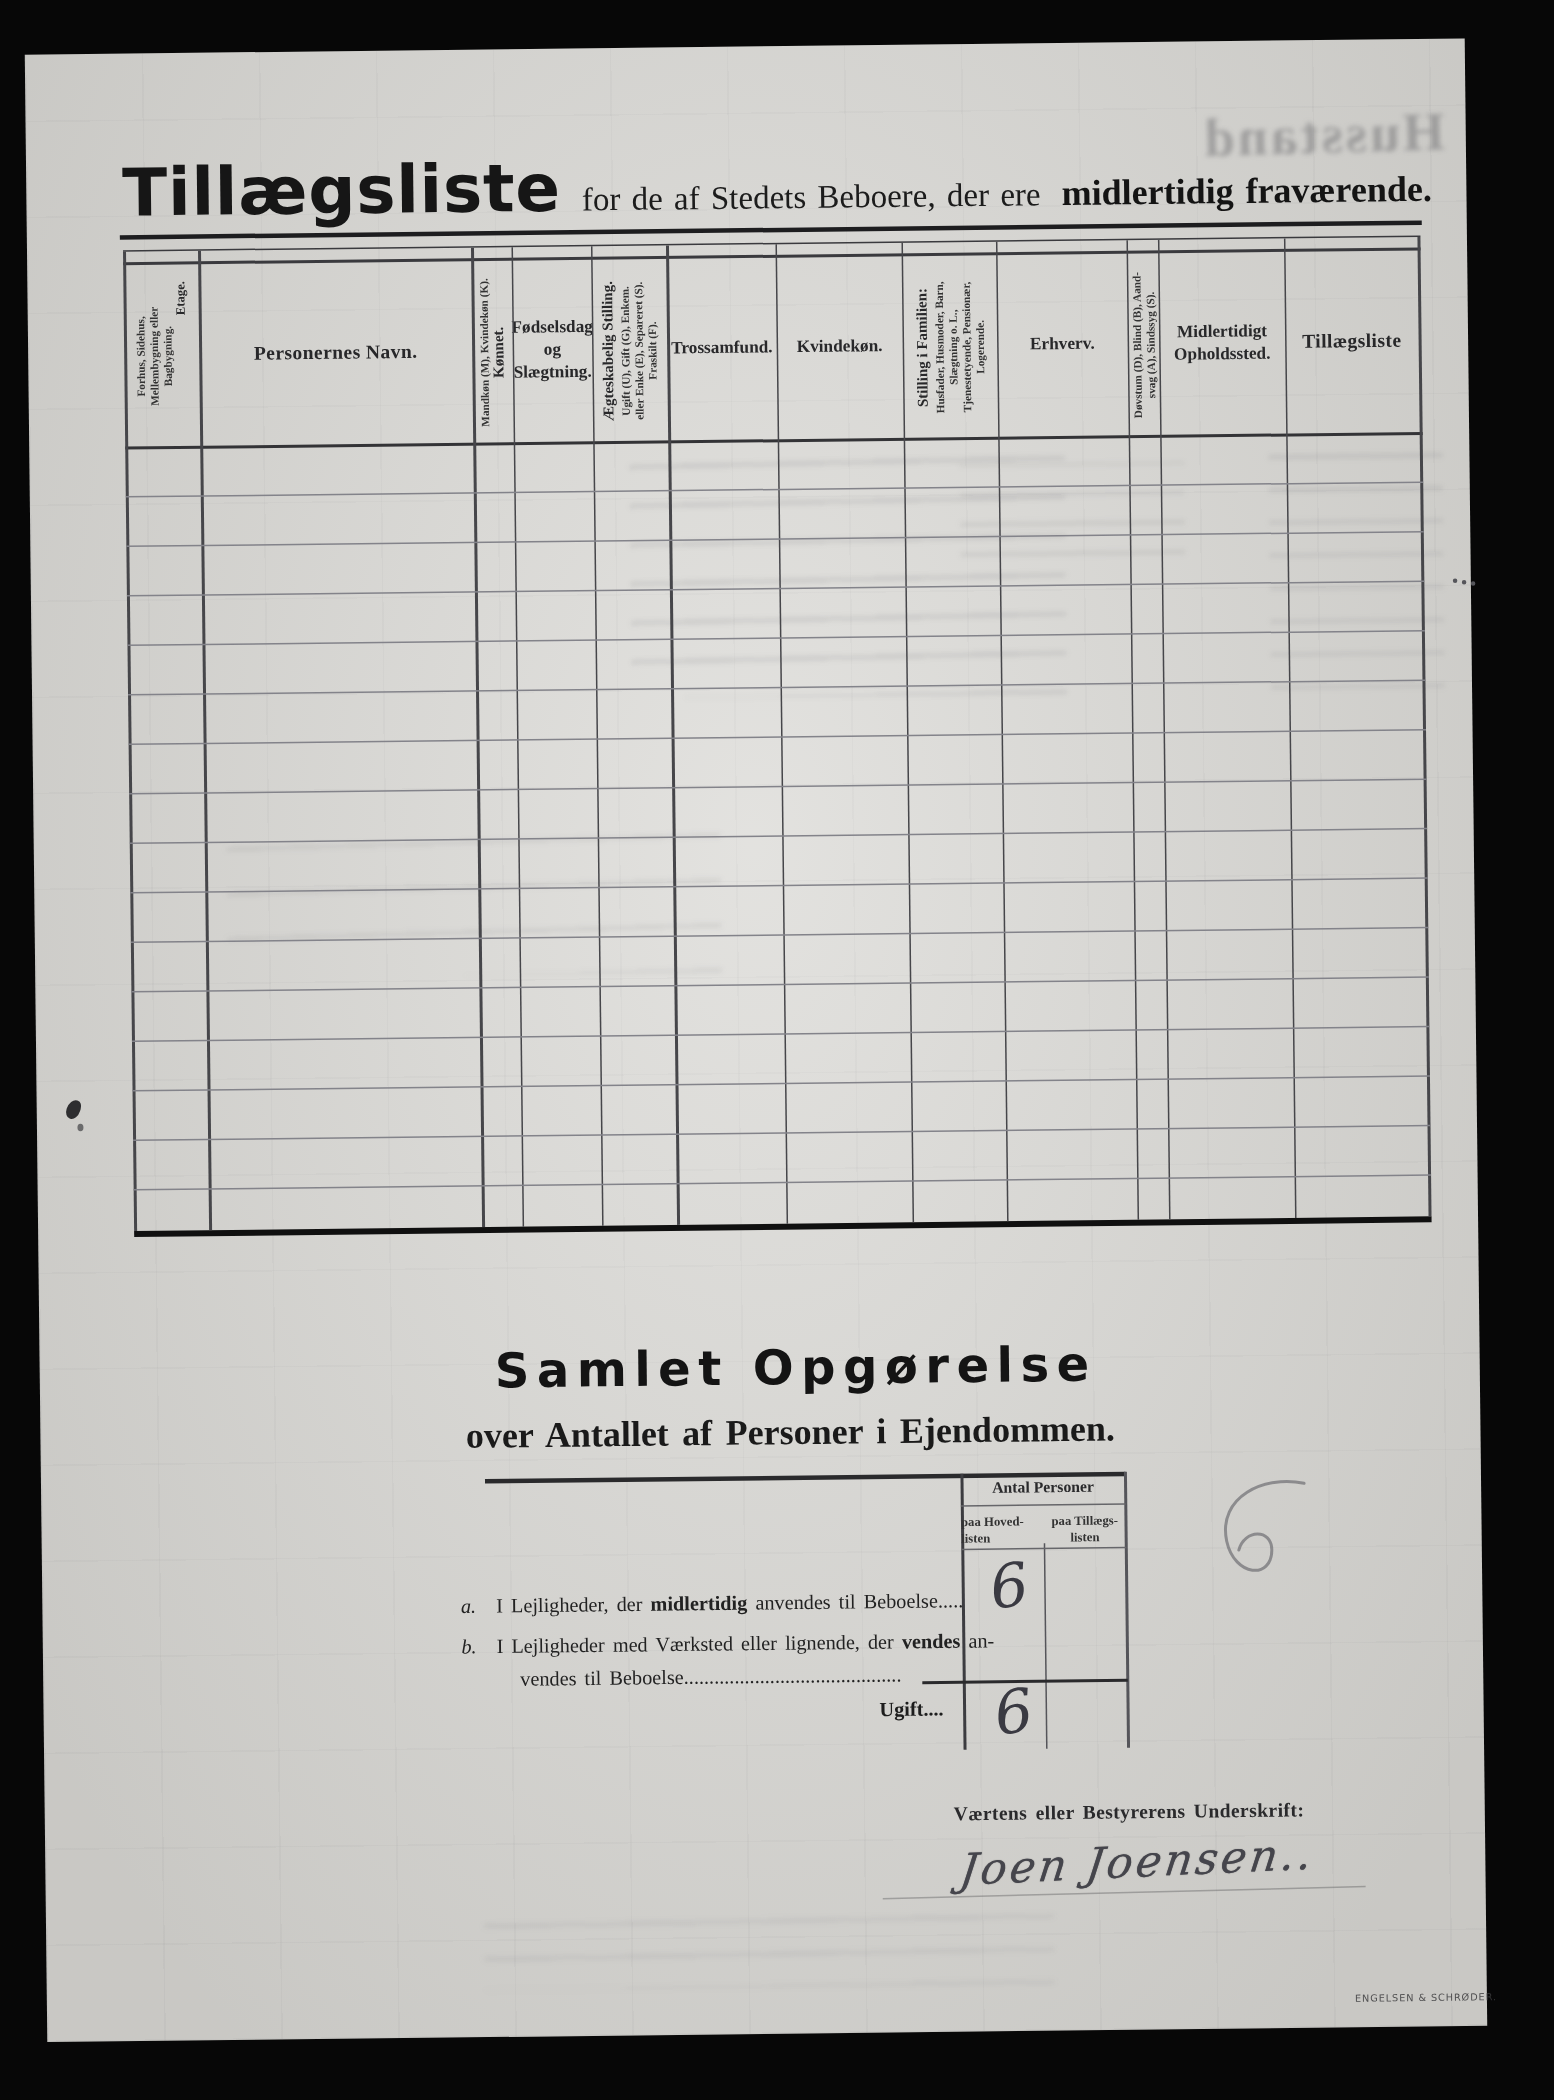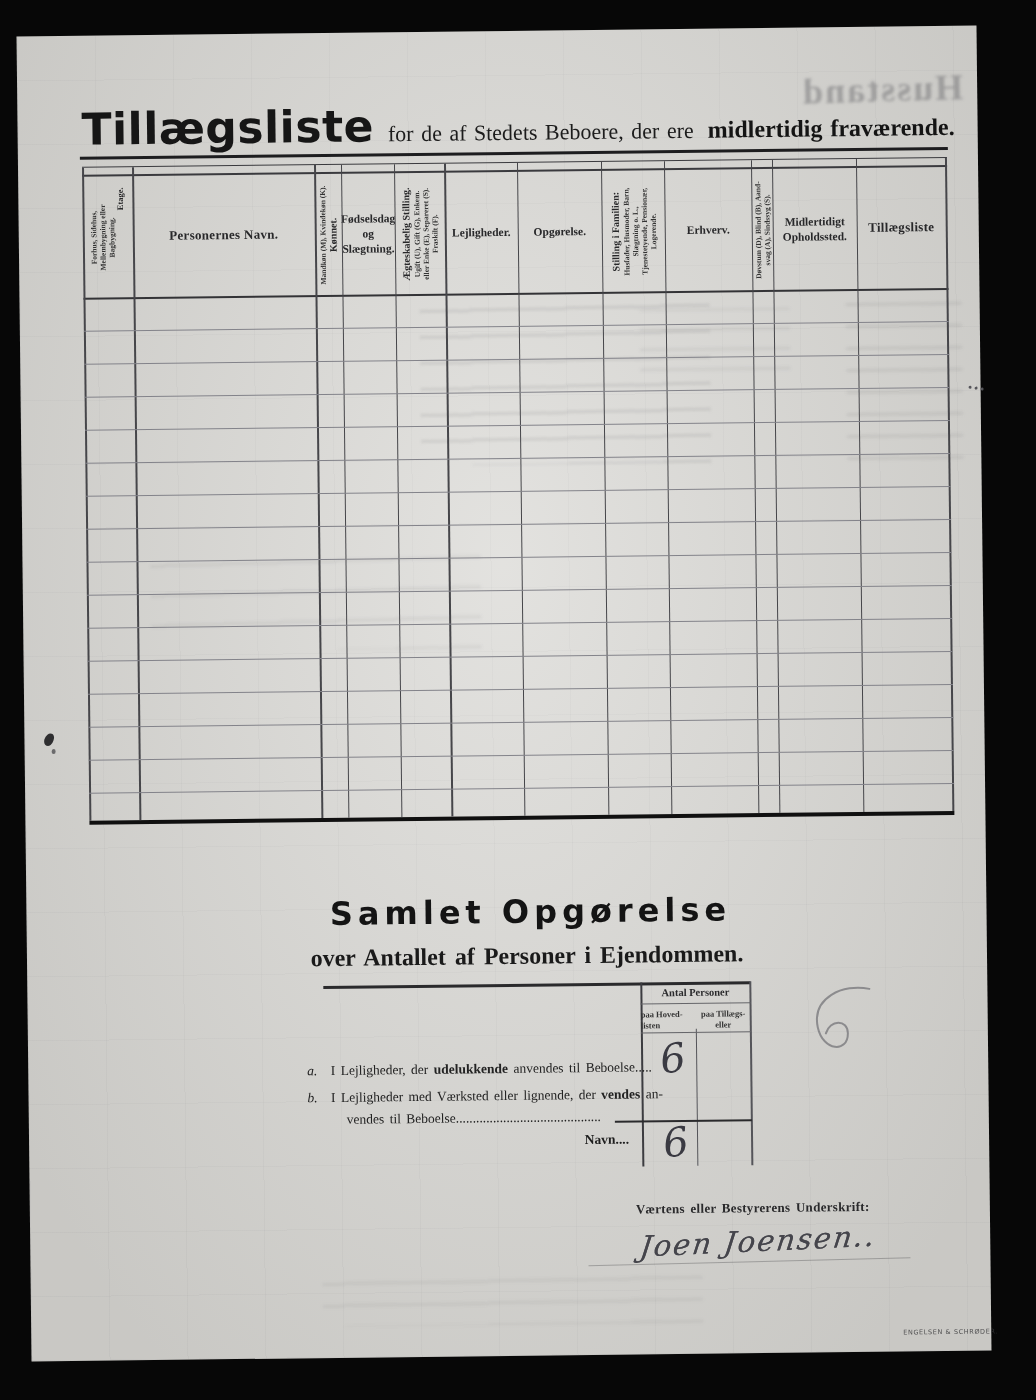--- a/index.html
+++ b/index.html
@@ -135,24 +135,24 @@
     </div>
     <div class="hcell" style="left:312px;width:50px">
       <div class="rot">
         <div class="rh-title">Ægteskabelig Stilling.</div>
         <div class="rh-sub">Ugift (U), Gift (G), Enkem.
 eller Enke (E), Separeret (S).
 Fraskilt (F).</div>
       </div>
     </div>
     <div class="hcell" style="left:362px;width:73px">
-      <div class="hlabel">Lejligheder.</div>
+      <div class="hlabel">Trossamfund.</div>
     </div>
     <div class="hcell" style="left:435px;width:84px">
-      <div class="hlabel">Opgørelse.</div>
+      <div class="hlabel">Kvindekøn.</div>
     </div>
     <div class="hcell" style="left:519px;width:63px">
       <div class="rot">
         <div class="rh-title">Stilling i Familien:</div>
         <div class="rh-sub">Husfader, Husmoder, Barn,
 Slægtning o. L.,
 Tjenestetyende, Pensionær,
 Logerende.</div>
       </div>
     </div>
@@ -206,42 +206,42 @@
   <div class="sum-sub">over Antallet af Personer i Ejendommen.</div>
   <div class="sum-rule"></div>
   <div class="sv sv-main"></div>
   <div class="sv sv-mid"></div>
   <div class="sv sv-right"></div>
   <div class="antal-hdr">Antal Personer</div>
   <div class="antal-rule1"></div>
   <div class="antal-sub1">paa Hoved-
 listen</div>
   <div class="antal-sub2">paa Tillægs-
-eller</div>
+listen</div>
   <div class="antal-rule2"></div>
 
   <div class="sum-row rowa">
     <span class="prefix">a.</span>
     <span>I Lejligheder, der</span>
-    <span class="bold-in">udelukkende</span>
+    <span class="bold-in">midlertidig</span>
     <span>anvendes til Beboelse</span><span>.....</span>
   </div>
   <div class="sum-row rowb1">
     <span class="prefix">b.</span>
     <span>I Lejligheder med Værksted eller lignende, der</span>
     <span class="bold-in">vendes</span>
     <span>an-</span>
   </div>
   <div class="sum-row rowb2">
     <span>vendes til Beboelse</span><span>...........................................</span>
   </div>
 
   <div class="hand6 a">6</div>
   <div class="ialt-rule"></div>
-  <div class="ialt-label"><span>Navn</span><span>....</span></div>
+  <div class="ialt-label"><span>Ugift</span><span>....</span></div>
   <div class="hand6 t">6</div>
 
   <svg class="flourish" width="86" height="98" viewBox="0 0 86 98">
     <path d="M74 6 C 48 0, 16 14, 22 44 C 27 68, 52 70, 52 50 C 52 36, 34 36, 30 50" fill="none" stroke="#55555c" stroke-width="2" stroke-linecap="round"></path>
   </svg>
 
   <div class="sig-label">Værtens eller Bestyrerens Underskrift:</div>
   <div class="sig-line"></div>
   <div class="sig-name">Joen Joensen..</div>
 

